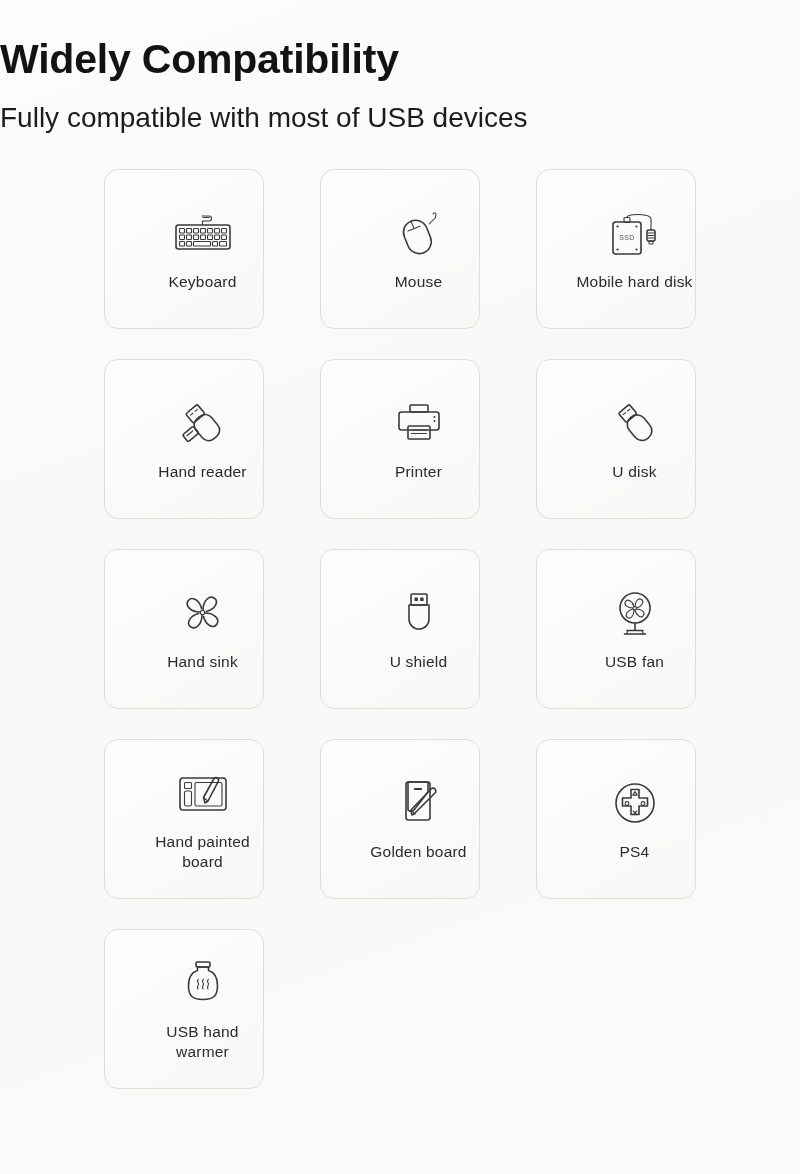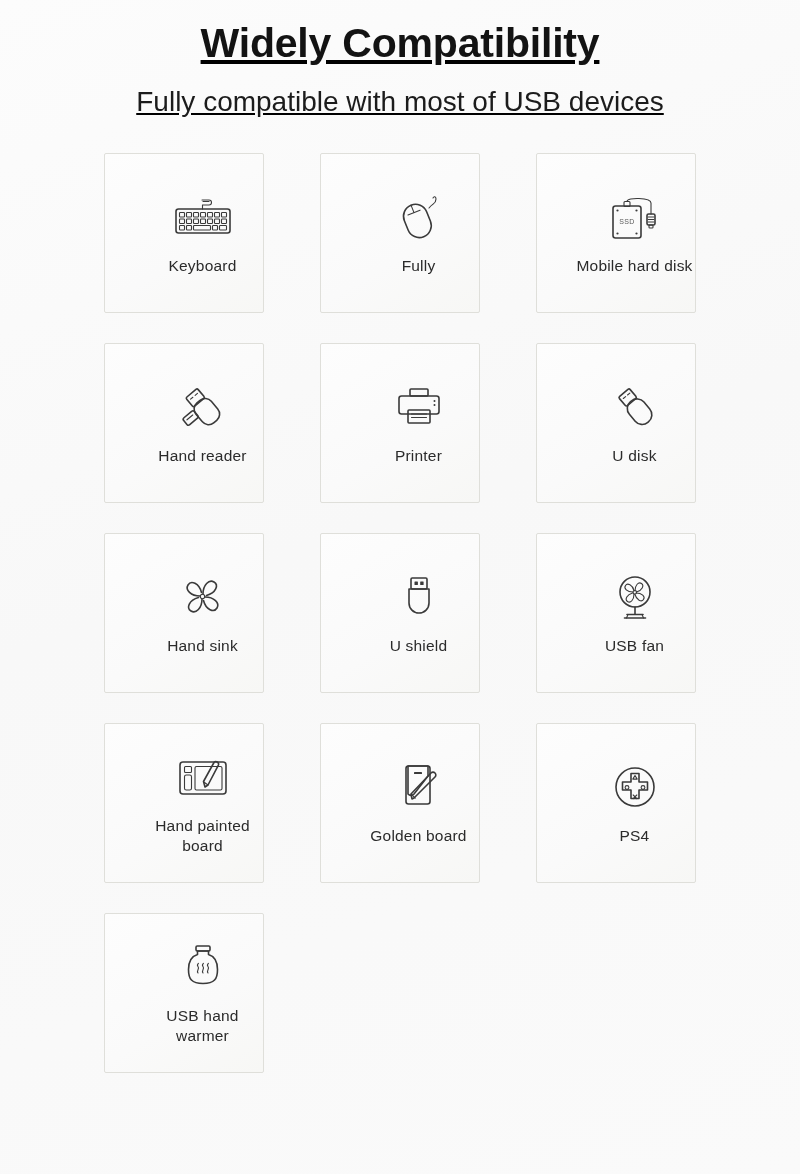--- a/index.html
+++ b/index.html
@@ -14,23 +14,22 @@
     overflow: hidden;
   }
   .page {
     position: relative;
     width: 800px;
     height: 1174px;
     background: linear-gradient(160deg, #fcfcfc 0%, #f8f8f8 45%, #fafafa 100%);
     box-sizing: border-box;
   }
   .header {
-    padding-top: 20px;
-    text-align: center;
-    text-decoration: underline;
+    padding-top: 36px;
+    text-align: left;
   }
   .title {
     font-size: 41px;
     font-weight: bold;
     color: #131313;
     letter-spacing: -0.2px;
     line-height: 1.15;
     margin: 0;
     font-family: "Liberation Sans", sans-serif;
   }
@@ -50,21 +49,21 @@
     grid-template-columns: repeat(3, 1fr);
     row-gap: 30px;
     column-gap: 28px;
     justify-items: center;
   }
   .card {
     position: relative;
     width: 160px;
     height: 160px;
     border: 1px solid #dfdfda;
-    border-radius: 2px;
+    border-radius: 14px;
     background: linear-gradient(150deg, #fdfdfd 0%, #fafafa 60%, #f7f7f5 100%);
     box-sizing: border-box;
     display: flex;
     flex-direction: column;
     align-items: center;
     justify-content: center;
     padding-left: 37px;
   }
   .card .icon-wrap {
     height: 62px;
@@ -153,21 +152,21 @@
       <div class="icon-wrap">
         <svg width="52" height="46" viewBox="0 0 52 46">
           <g transform="rotate(-22 24 26)">
             <rect class="stroke" x="12" y="10" width="24" height="34" rx="12"></rect>
             <path class="stroke-thin" d="M24 10 v8"></path>
             <path class="stroke-thin" d="M17.5 18 h13"></path>
           </g>
           <path class="stroke-thin" d="M36 14 C40 9, 43 10, 43 5 C43 2.5, 41 2, 40 4"></path>
         </svg>
       </div>
-      <div class="label">Fully</div>
+      <div class="label">Mouse</div>
     </div>
 
     <div class="card">
       <div class="icon-wrap">
         <svg width="56" height="50" viewBox="0 0 56 50">
           <rect class="stroke" x="6" y="14" width="28" height="32" rx="2.5"></rect>
           <circle class="fill-dot" cx="10.5" cy="18.5" r="1.1"></circle>
           <circle class="fill-dot" cx="29.5" cy="18.5" r="1.1"></circle>
           <circle class="fill-dot" cx="10.5" cy="41.5" r="1.1"></circle>
           <circle class="fill-dot" cx="29.5" cy="41.5" r="1.1"></circle>

